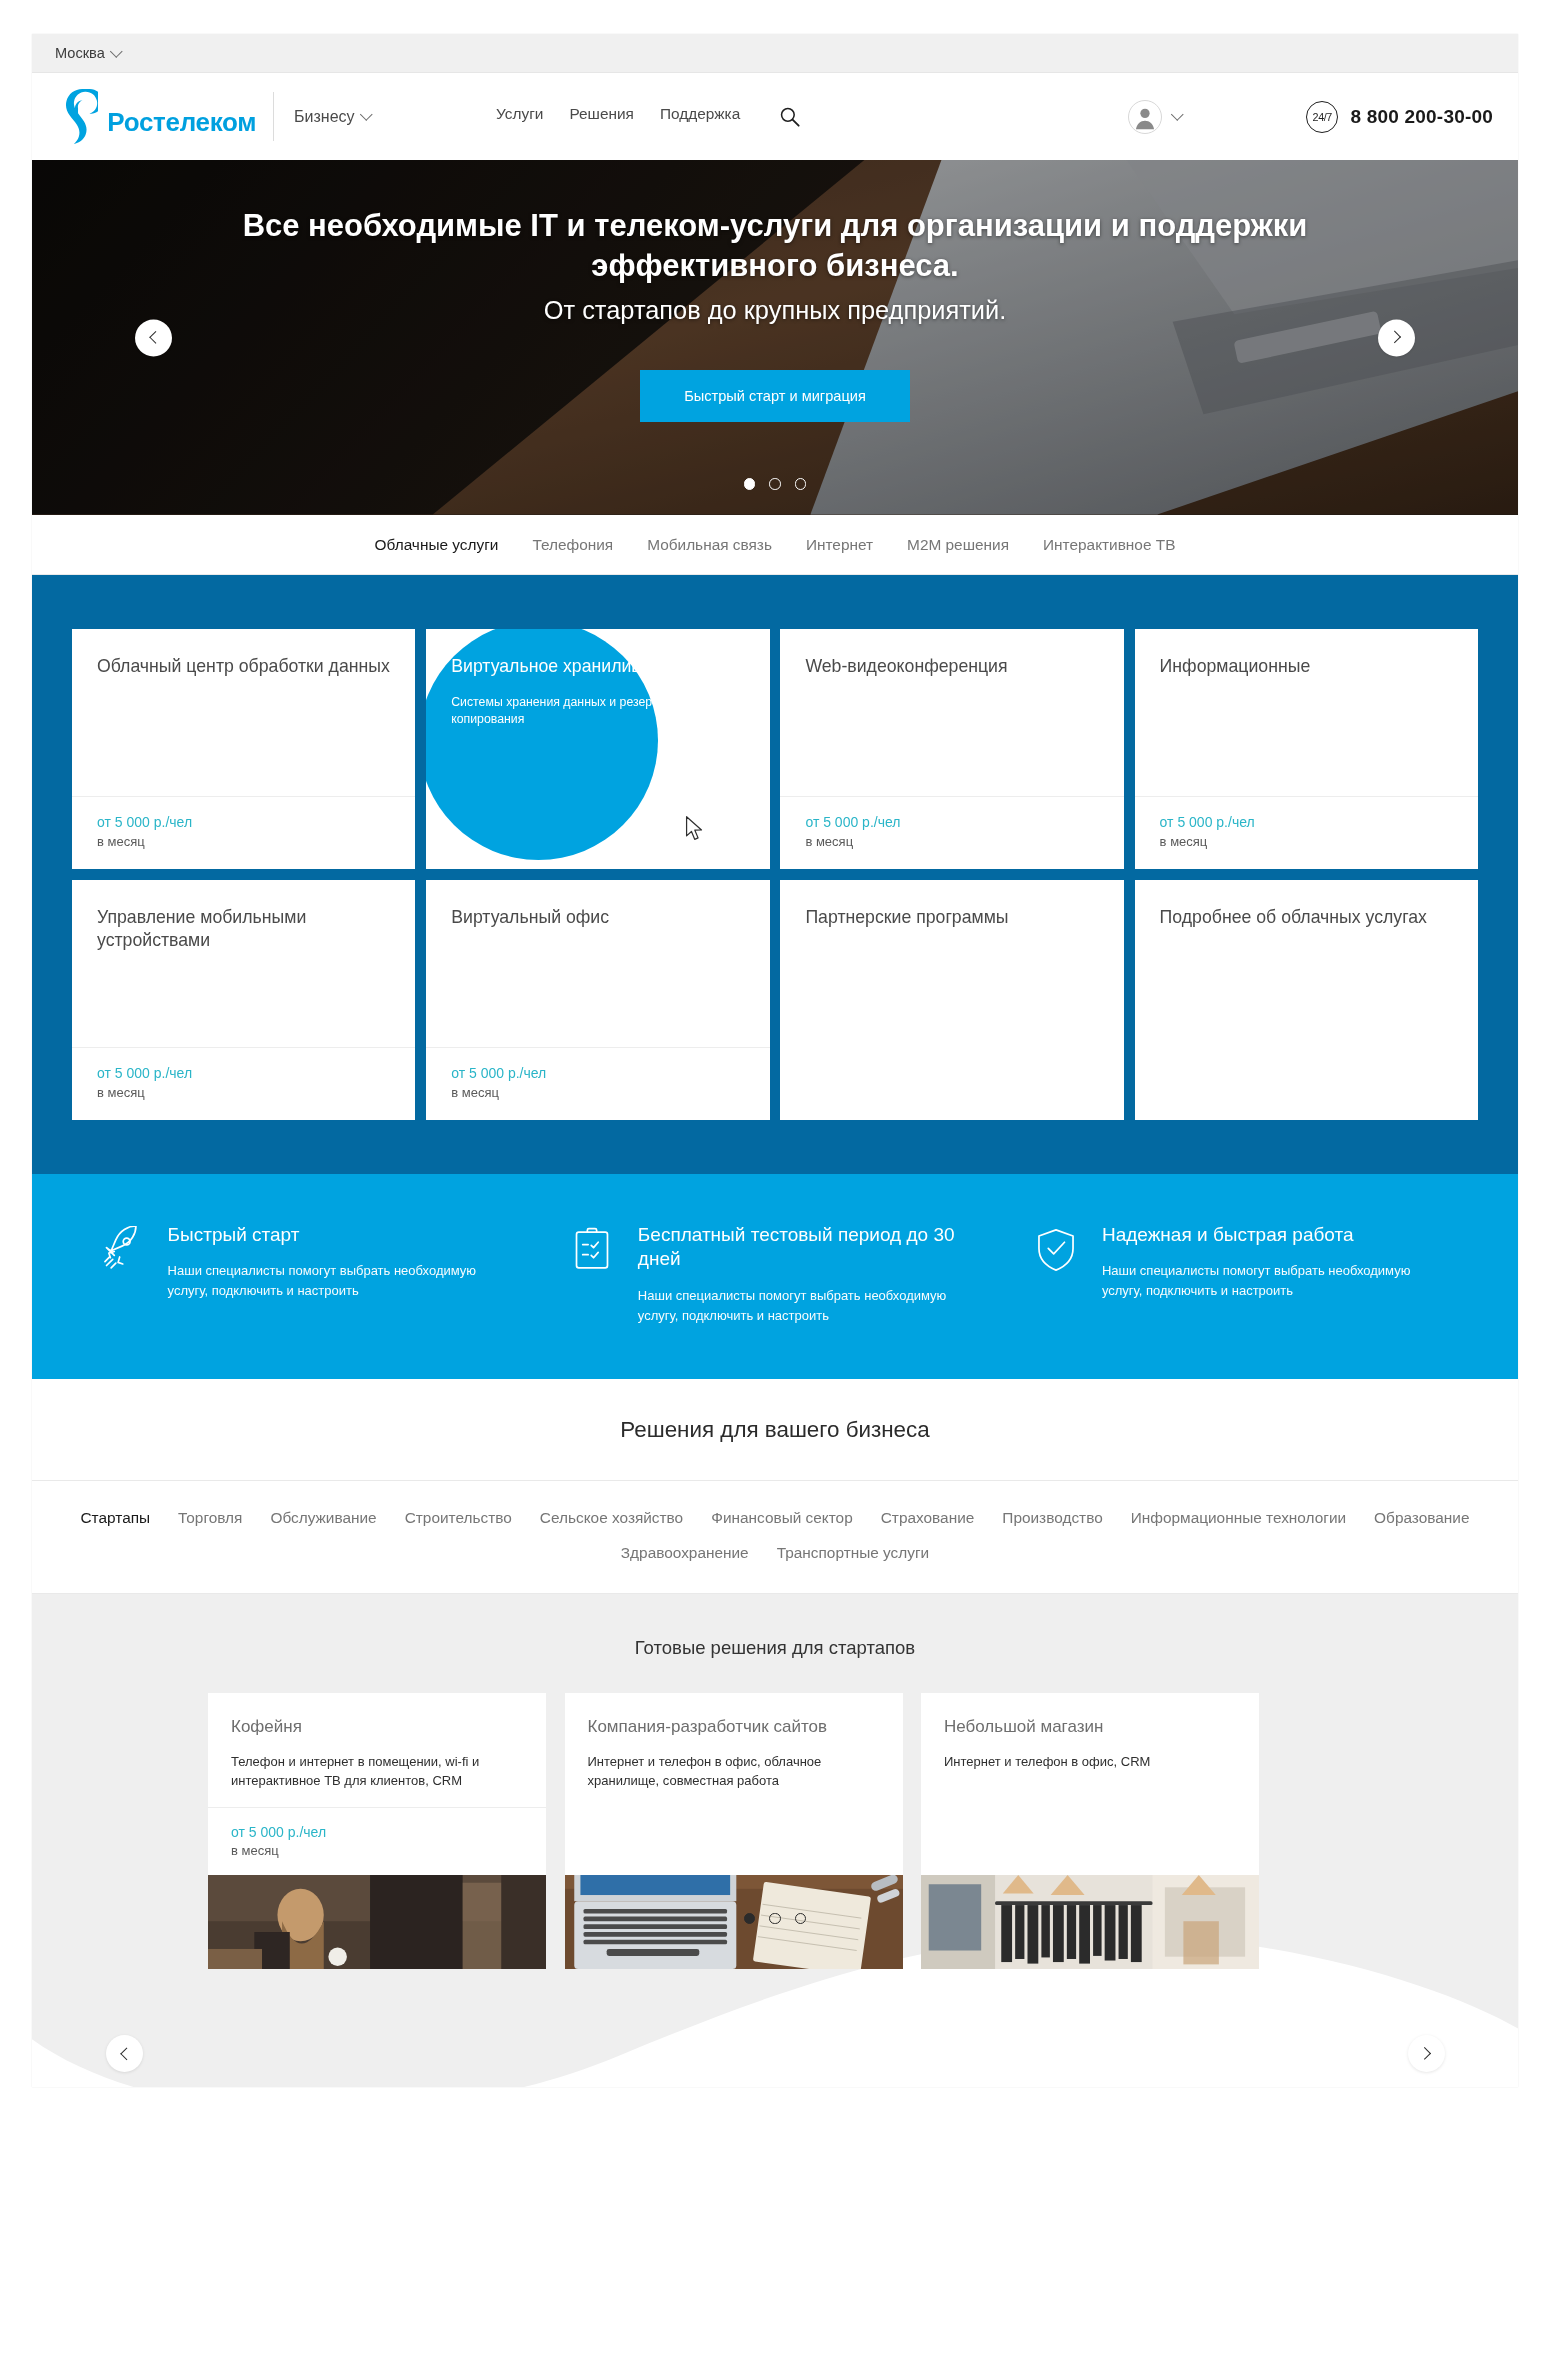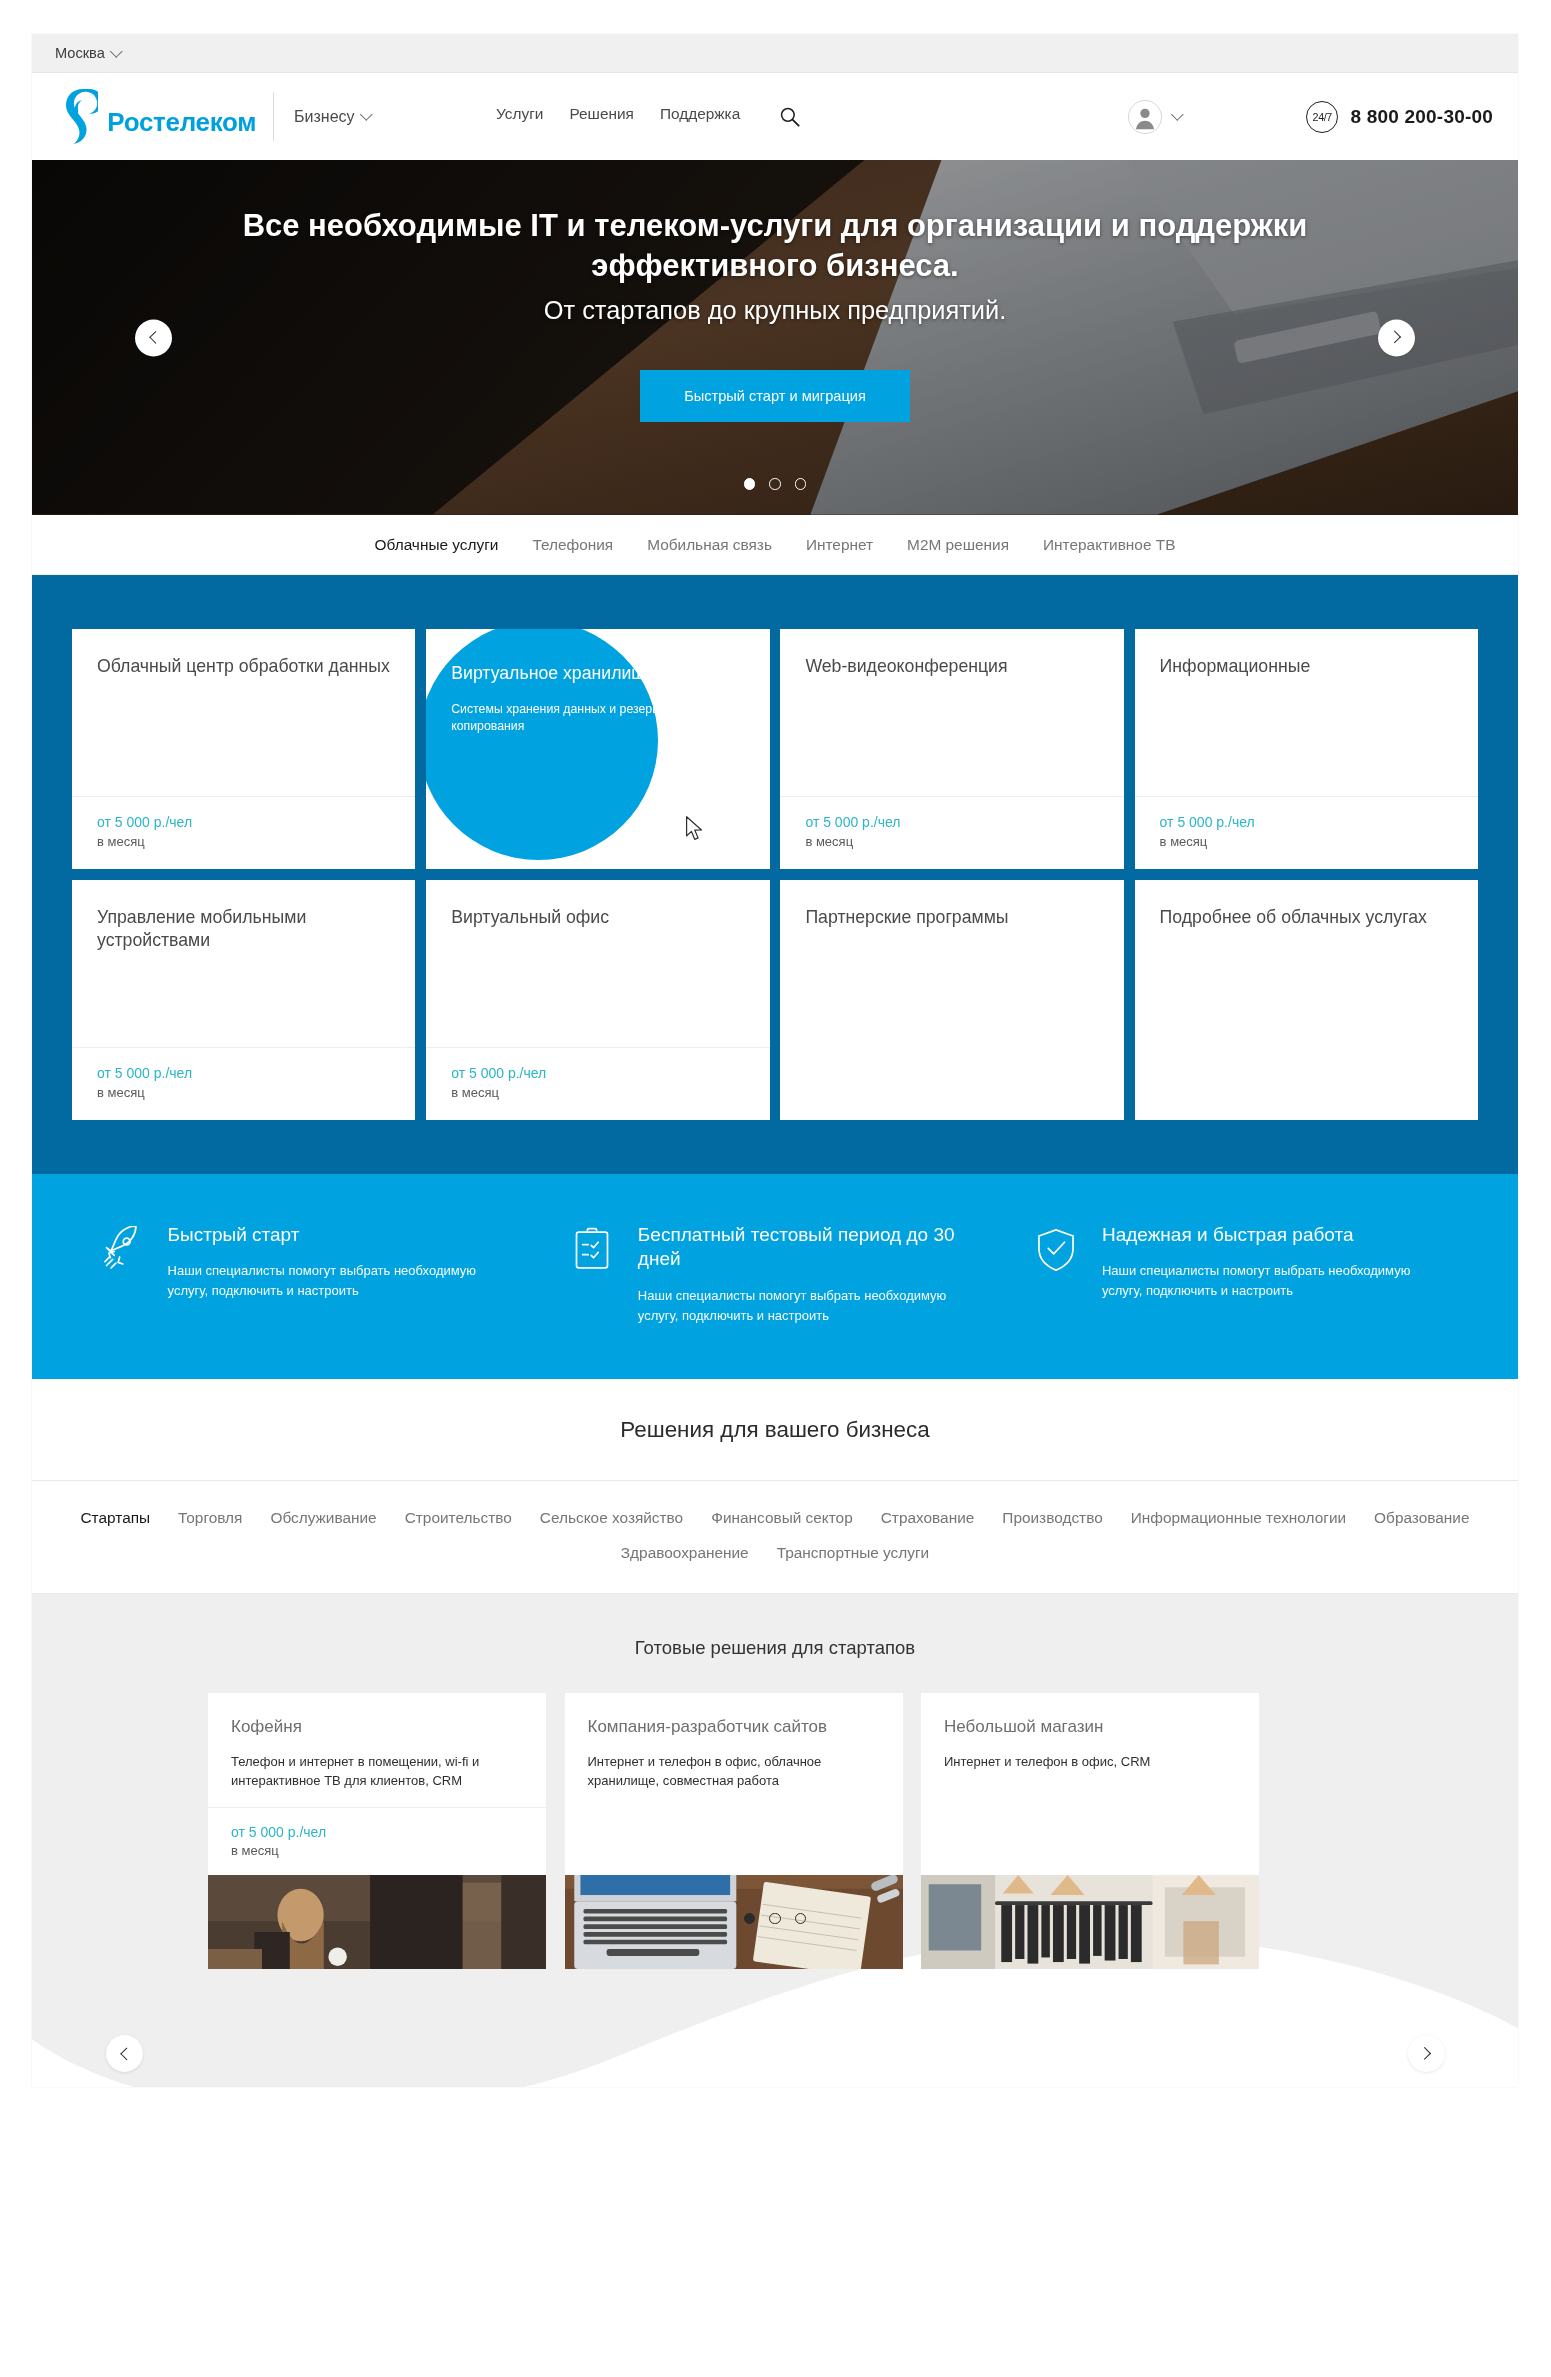--- a/index.html
+++ b/index.html
@@ -238,21 +238,21 @@
   .card .c-body { padding: 26px 25px 0; flex: 1 1 auto; position: relative; z-index: 2; min-height: 167px; }
   .card .c-title { font-size: 17.7px; color: #4a4a4a; line-height: 1.32; }
   .card .c-desc { margin-top: 15.4px; font-size: 12.3px; color: #ffffff; line-height: 1.42; }
   .card .c-foot {
     border-top: 0.8px solid #ededed;
     padding: 17px 25px 20px;
     position: relative; z-index: 2;
   }
   .card .c-price { font-size: 14px; color: #2ab5c8; }
   .card .c-per   { font-size: 13px; color: #5a5a5a; margin-top: 3.9px; }
-  .card.tall .c-body { min-height: 231px; margin-top: 7px; }
+  .card.tall .c-body { min-height: 231px; }
 
   
   .card.hovered { background: #ffffff; }
   .ripple {
     position: absolute;
     left: -7.7px; top: -7.7px;
     width: 239px; height: 239px;
     border-radius: 50%;
     background: #00a3e0;
     z-index: 1;

